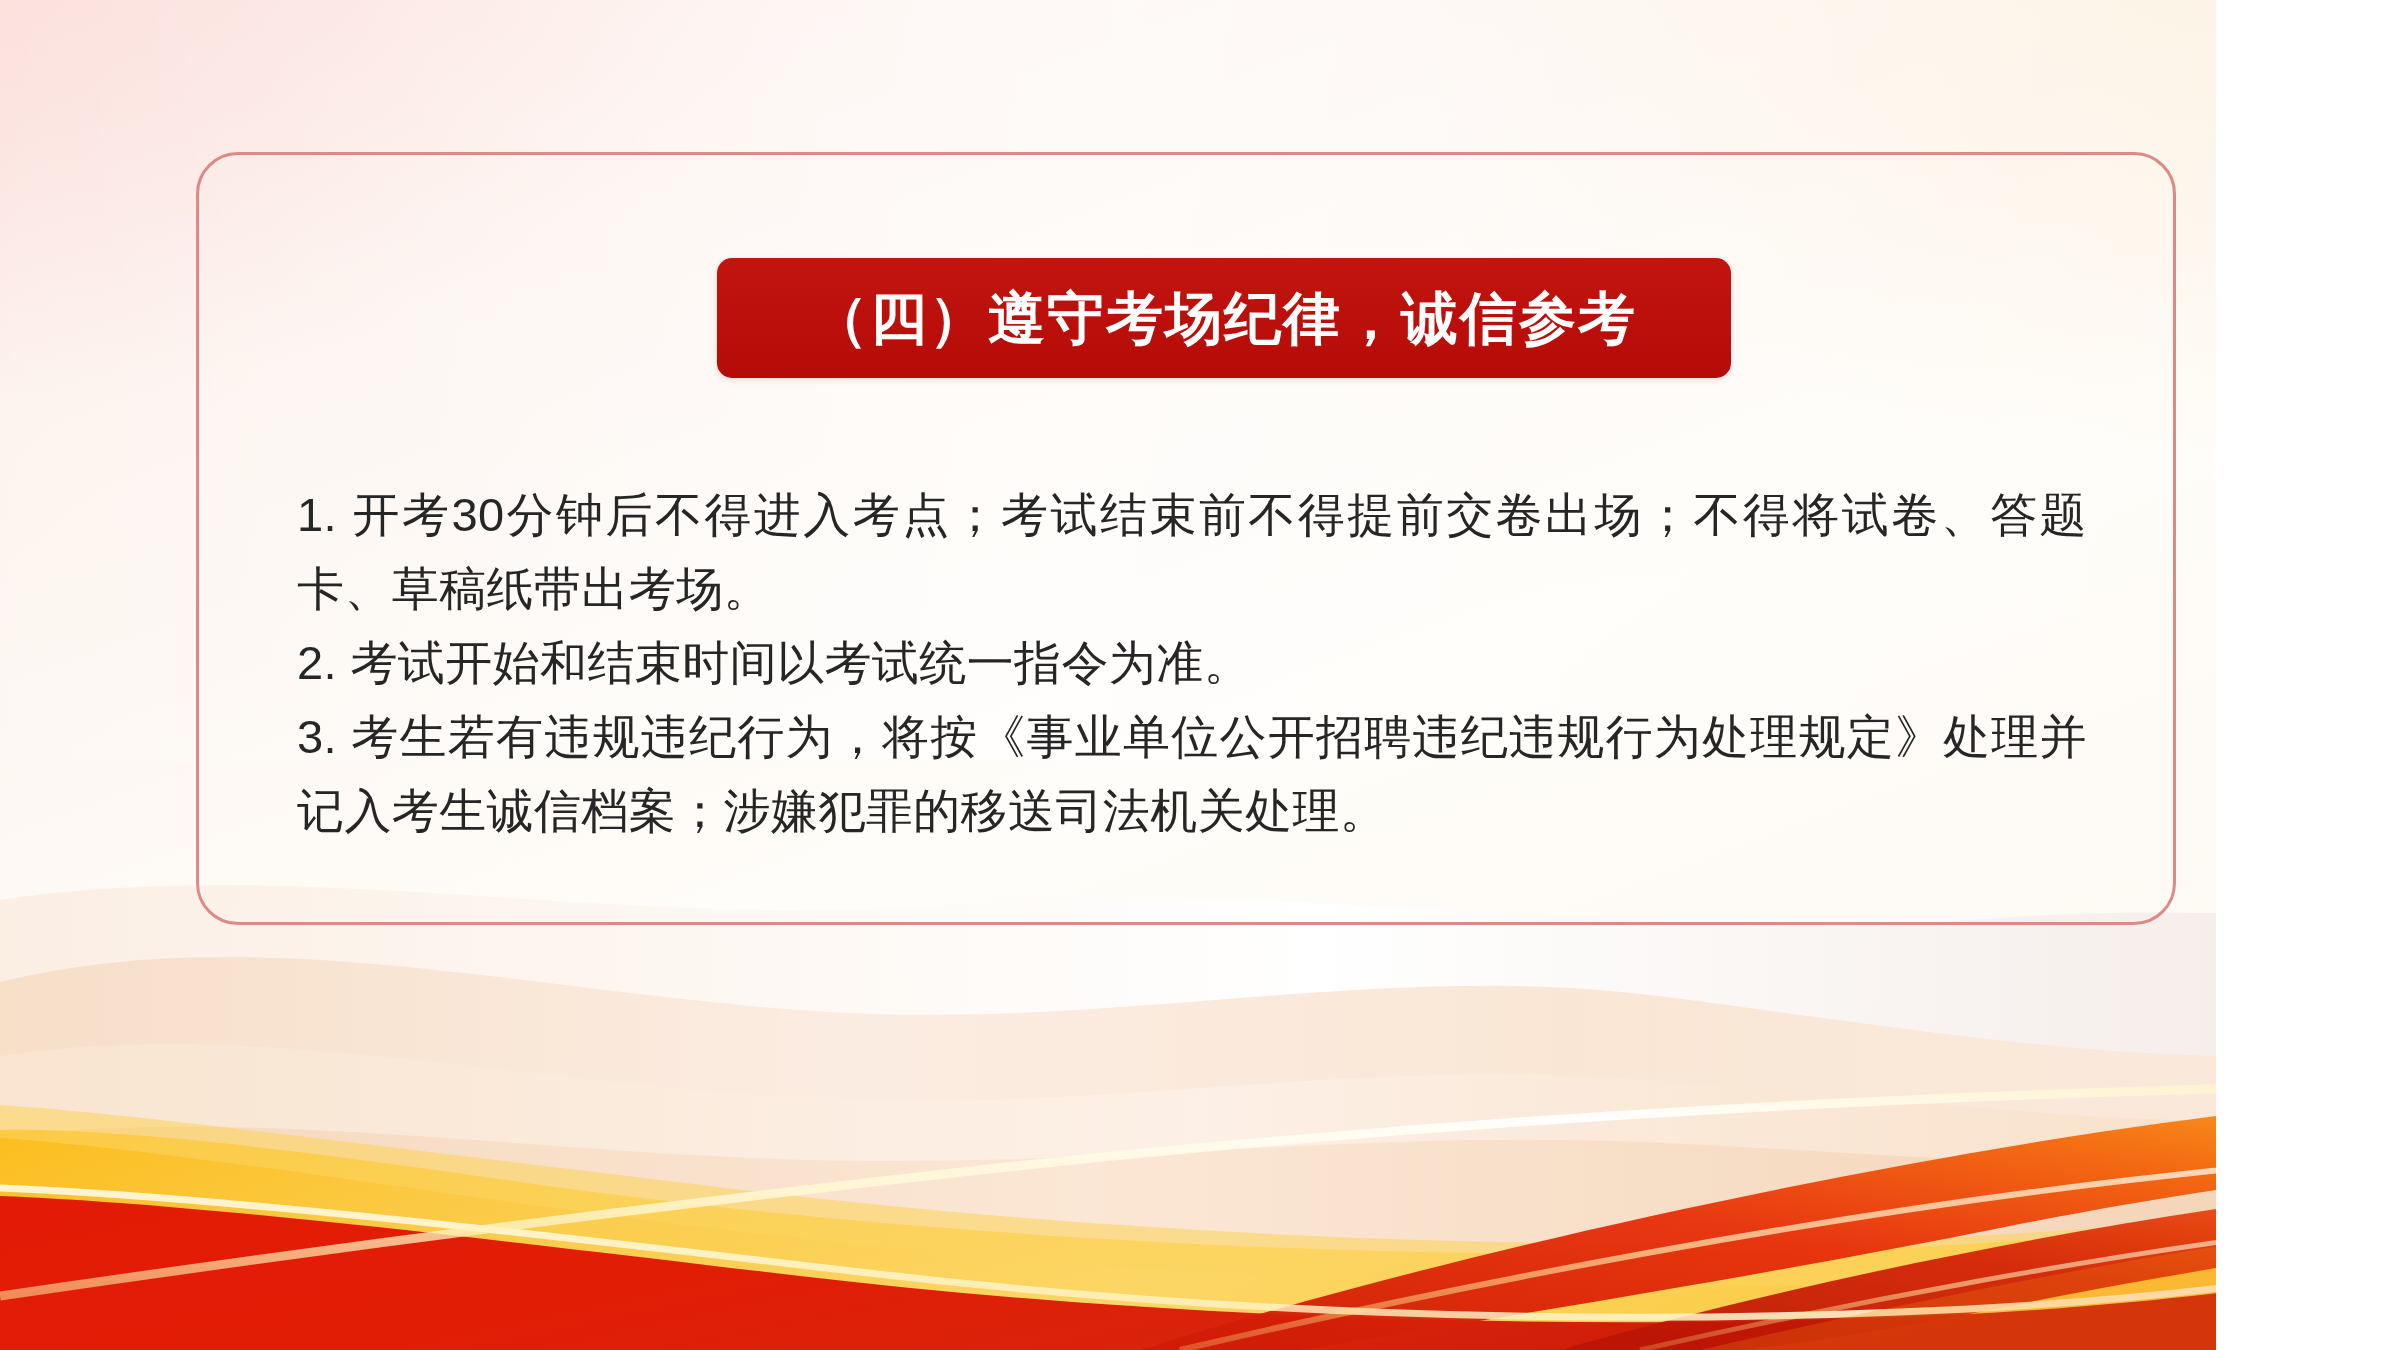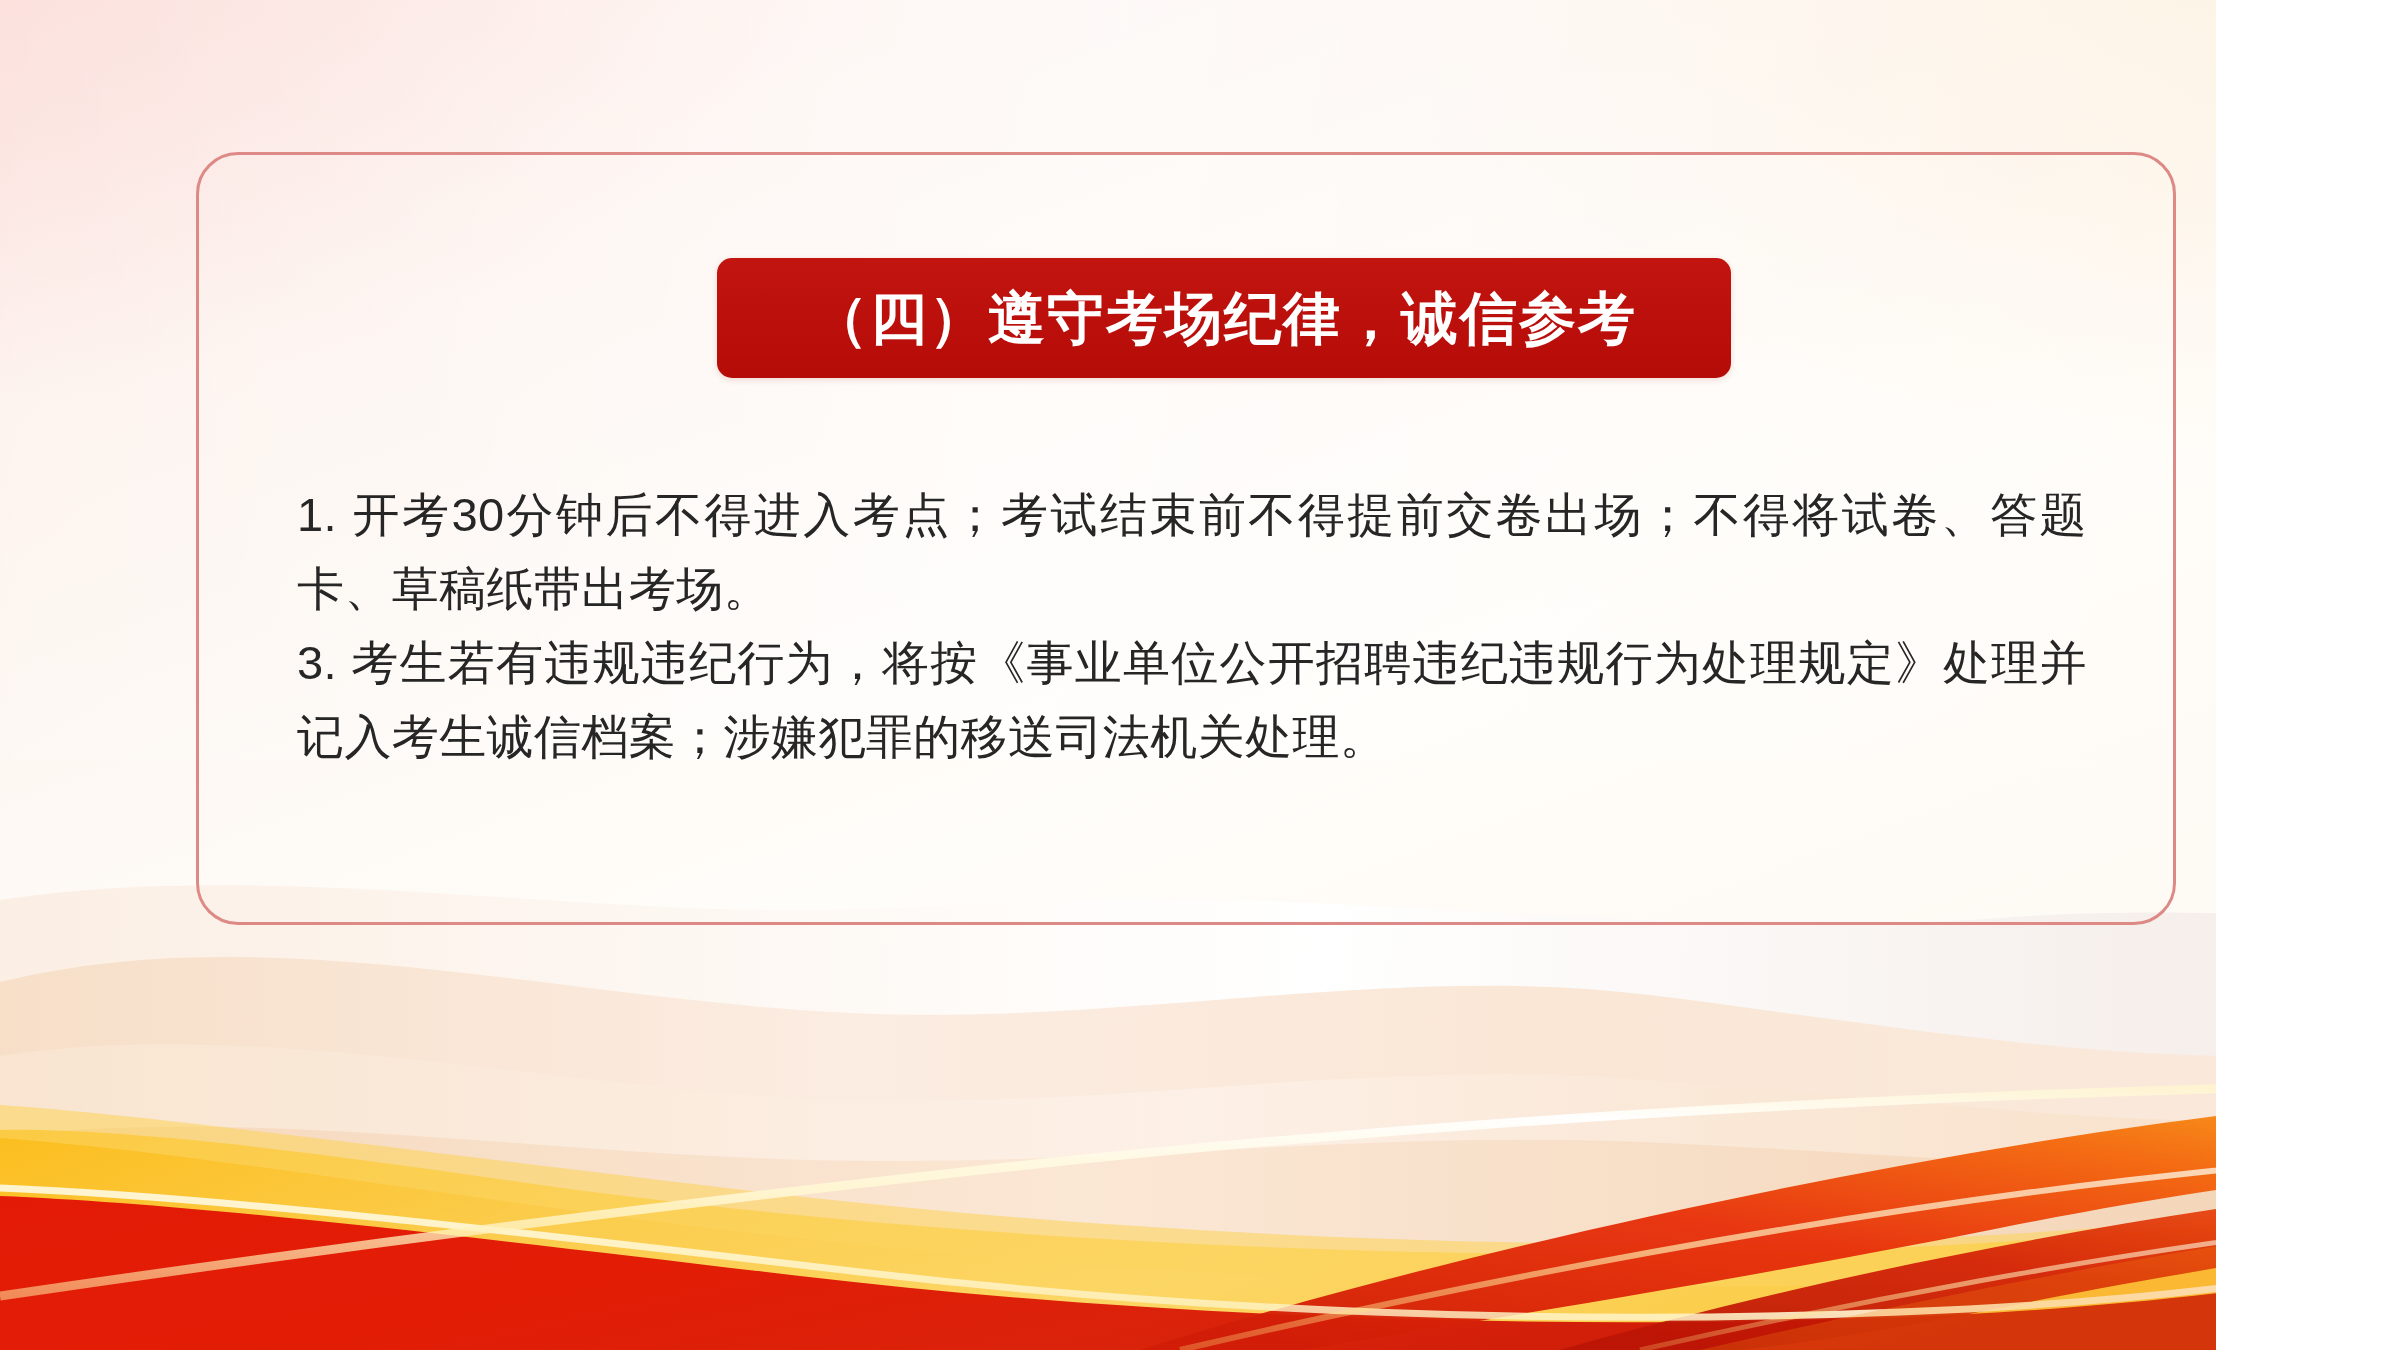--- a/index.html
+++ b/index.html
@@ -200,16 +200,17 @@
   </svg>
 
   <div class="frame"></div>
 
   <div class="title-banner">
     <span class="title-text">（四）遵守考场纪律，诚信参考</span>
   </div>
 
   <div class="body-block">
     <p class="body-line" style="margin: 0px;">1. 开考30分钟后不得进入考点；考试结束前不得提前交卷出场；不得将试卷、答题卡、草稿纸带出考场。</p>
+    <p class="body-line" style="margin: 0px;">2. 考试开始和结束时间以考试统一指令为准。</p>
     <p class="body-line" style="margin: 0px;">3. 考生若有违规违纪行为，将按《事业单位公开招聘违纪违规行为处理规定》处理并记入考生诚信档案；涉嫌犯罪的移送司法机关处理。</p>
   </div>
 
 </div>
 
 </body></html>

